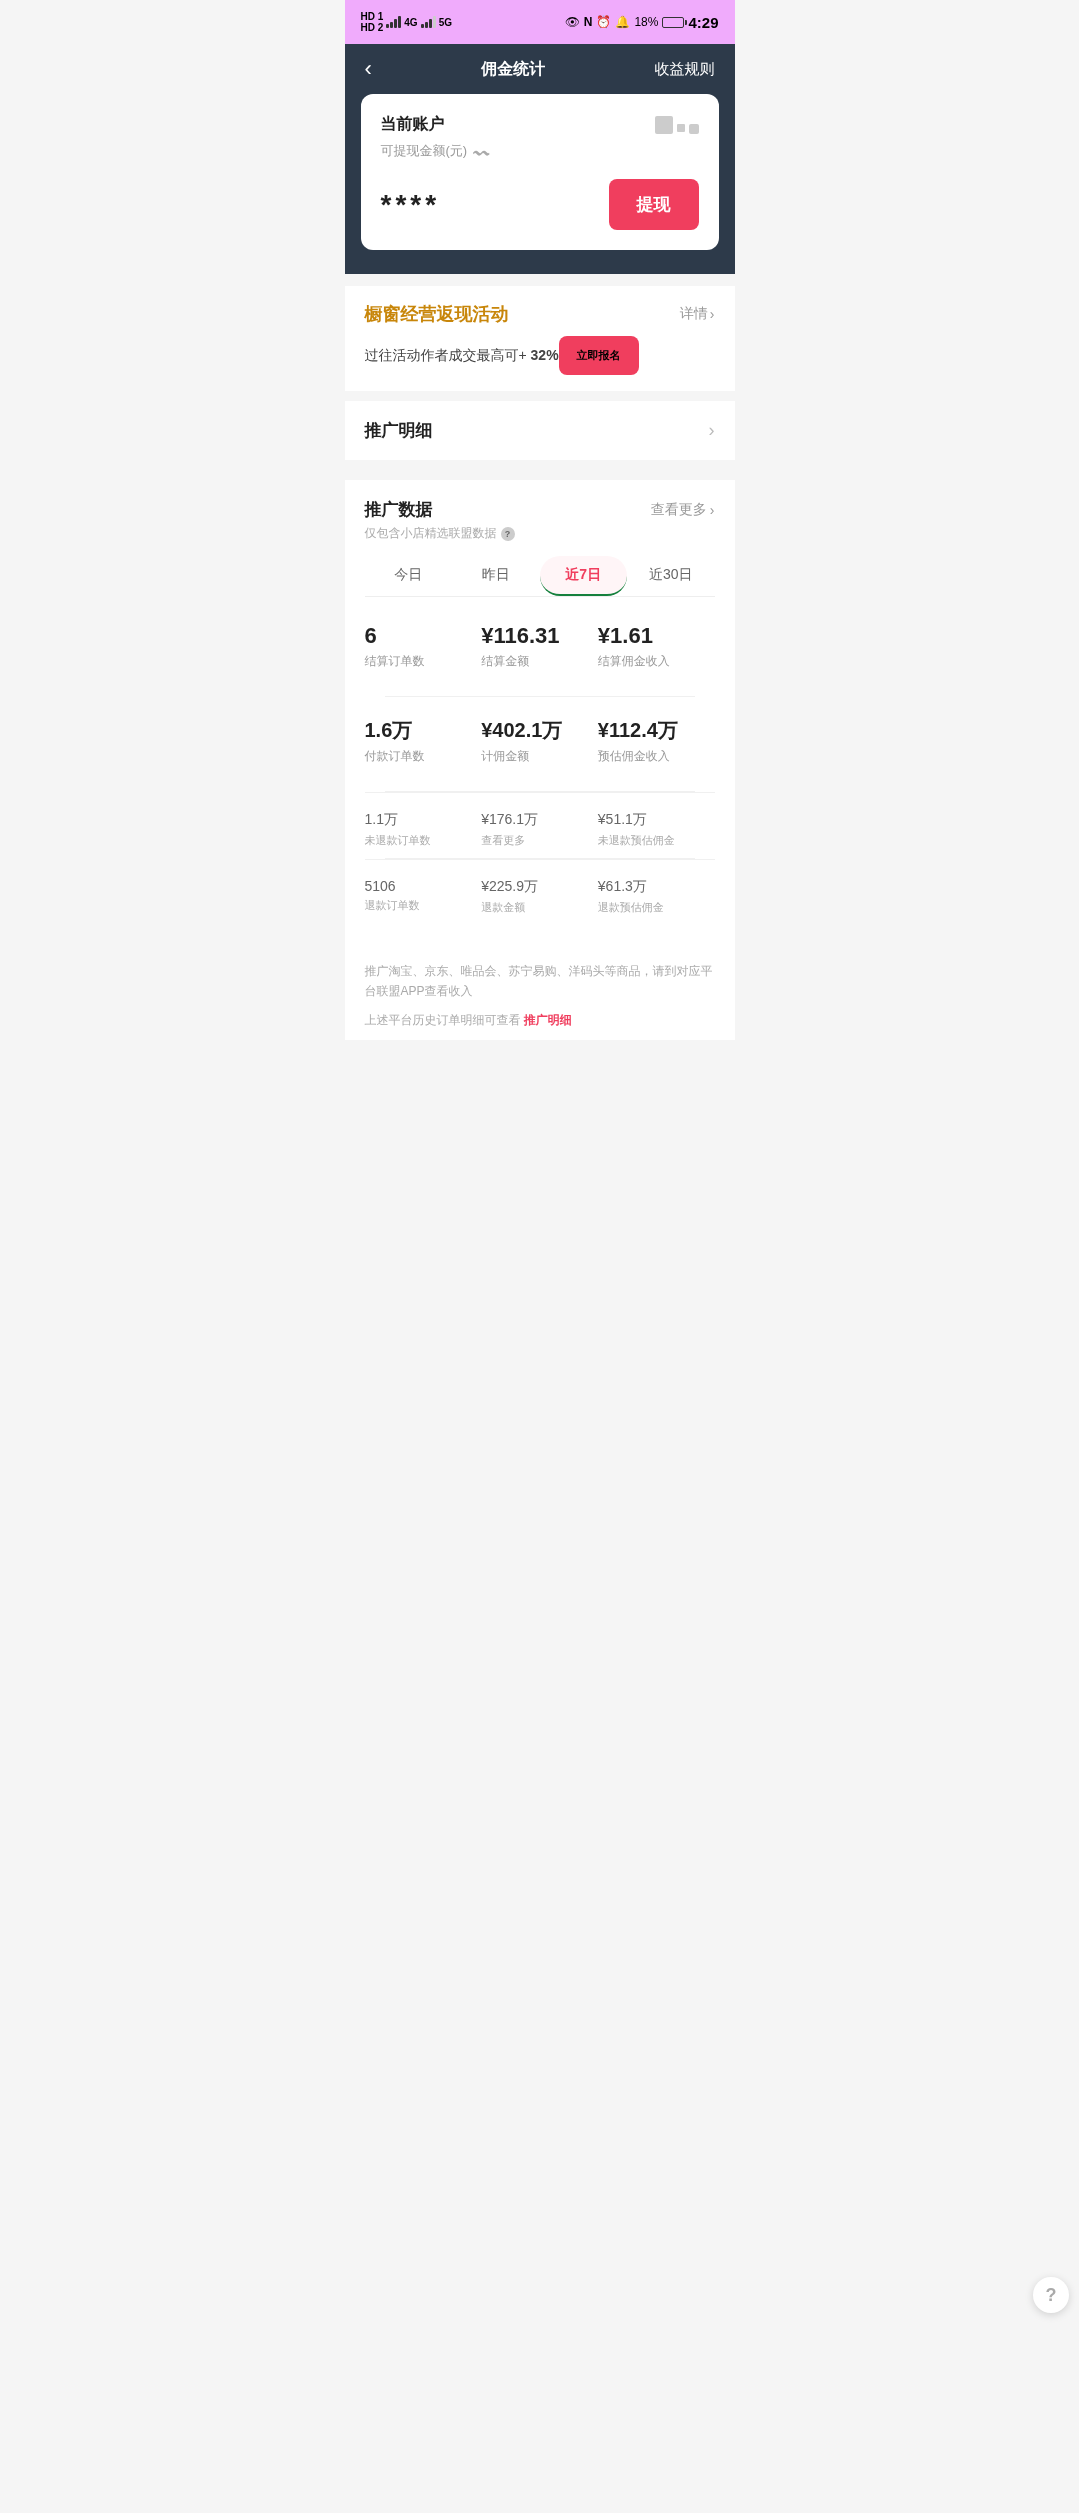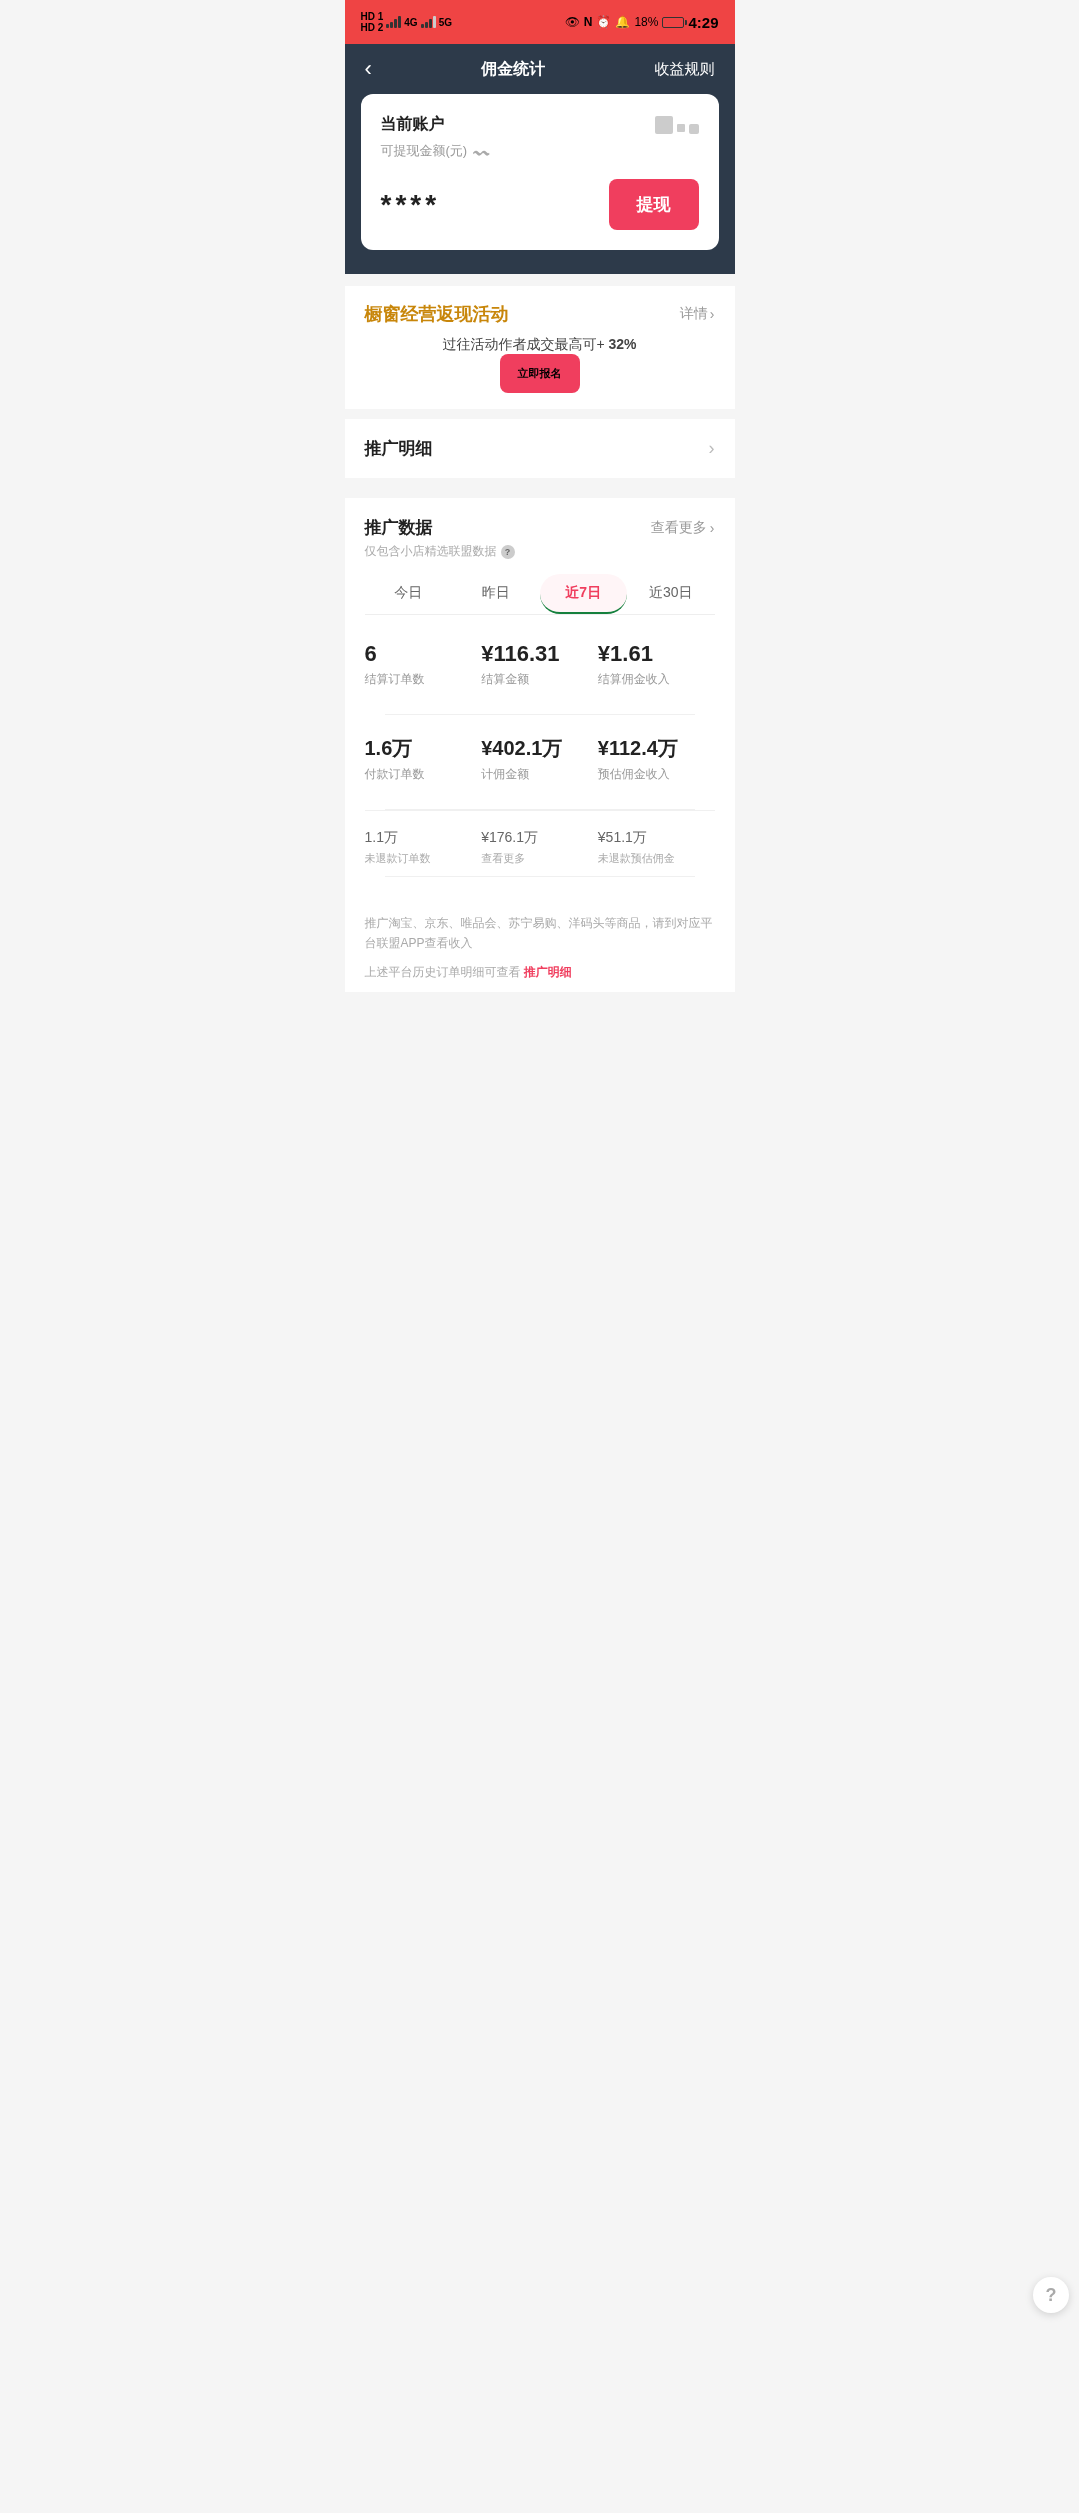--- a/index.html
+++ b/index.html
@@ -8,21 +8,21 @@
       font-family: -apple-system, "PingFang SC", "Microsoft YaHei", sans-serif;
       background: #f5f5f5;
       width: 390px;
       margin: 0 auto;
       min-height: 910px;
       overflow-x: hidden;
     }
 
     
     .status-bar {
-      background: #ef4444;
+      background: #f0abfc;
       height: 44px;
       display: flex;
       align-items: center;
       justify-content: space-between;
       padding: 0 16px;
       font-size: 12px;
     }
     .status-left { display: flex; align-items: center; gap: 3px; }
     .status-right { display: flex; align-items: center; gap: 4px; font-size: 12px; }
     .status-time { font-size: 15px; font-weight: 600; }
@@ -149,23 +149,21 @@
     }
     .promo-detail {
       display: flex;
       align-items: center;
       color: #999;
       font-size: 14px;
       gap: 2px;
     }
     .promo-body {
       display: flex;
-      justify-content: space-between;
-      align-items: center;
-      flex-direction: column;
+      align-items: center;
     }
     .promo-desc {
       font-size: 14px;
       color: #444;
     }
     .promo-percent {
       font-weight: 700;
     }
     .signup-btn {
       background: #f03e5e;
@@ -470,20 +468,34 @@
       <div class="stat-label-small">查看更多</div>
     </div>
     <div class="stat-item-small">
       <div class="stat-value-small">¥51.1万</div>
       <div class="stat-label-small">未退款预估佣金</div>
     </div>
   </div>
 
   <div class="section-divider"></div>
 
+  <div class="stats-grid-small">
+    <div class="stat-item-small">
+      <div class="stat-value-small">5106</div>
+      <div class="stat-label-small">退款订单数</div>
+    </div>
+    <div class="stat-item-small">
+      <div class="stat-value-small">¥225.9万</div>
+      <div class="stat-label-small">退款金额</div>
+    </div>
+    <div class="stat-item-small">
+      <div class="stat-value-small">¥61.3万</div>
+      <div class="stat-label-small">退款预估佣金</div>
+    </div>
+  </div>
 
   <div style="height:20px;"></div>
 </div>
 
 <div class="float-btn">?</div>
 
 <div class="footer-note">
   <p>推广淘宝、京东、唯品会、苏宁易购、洋码头等商品，请到对应平台联盟APP查看收入</p>
   <p style="margin-top:8px;">
     <span>上述平台历史订单明细可查看</span>

